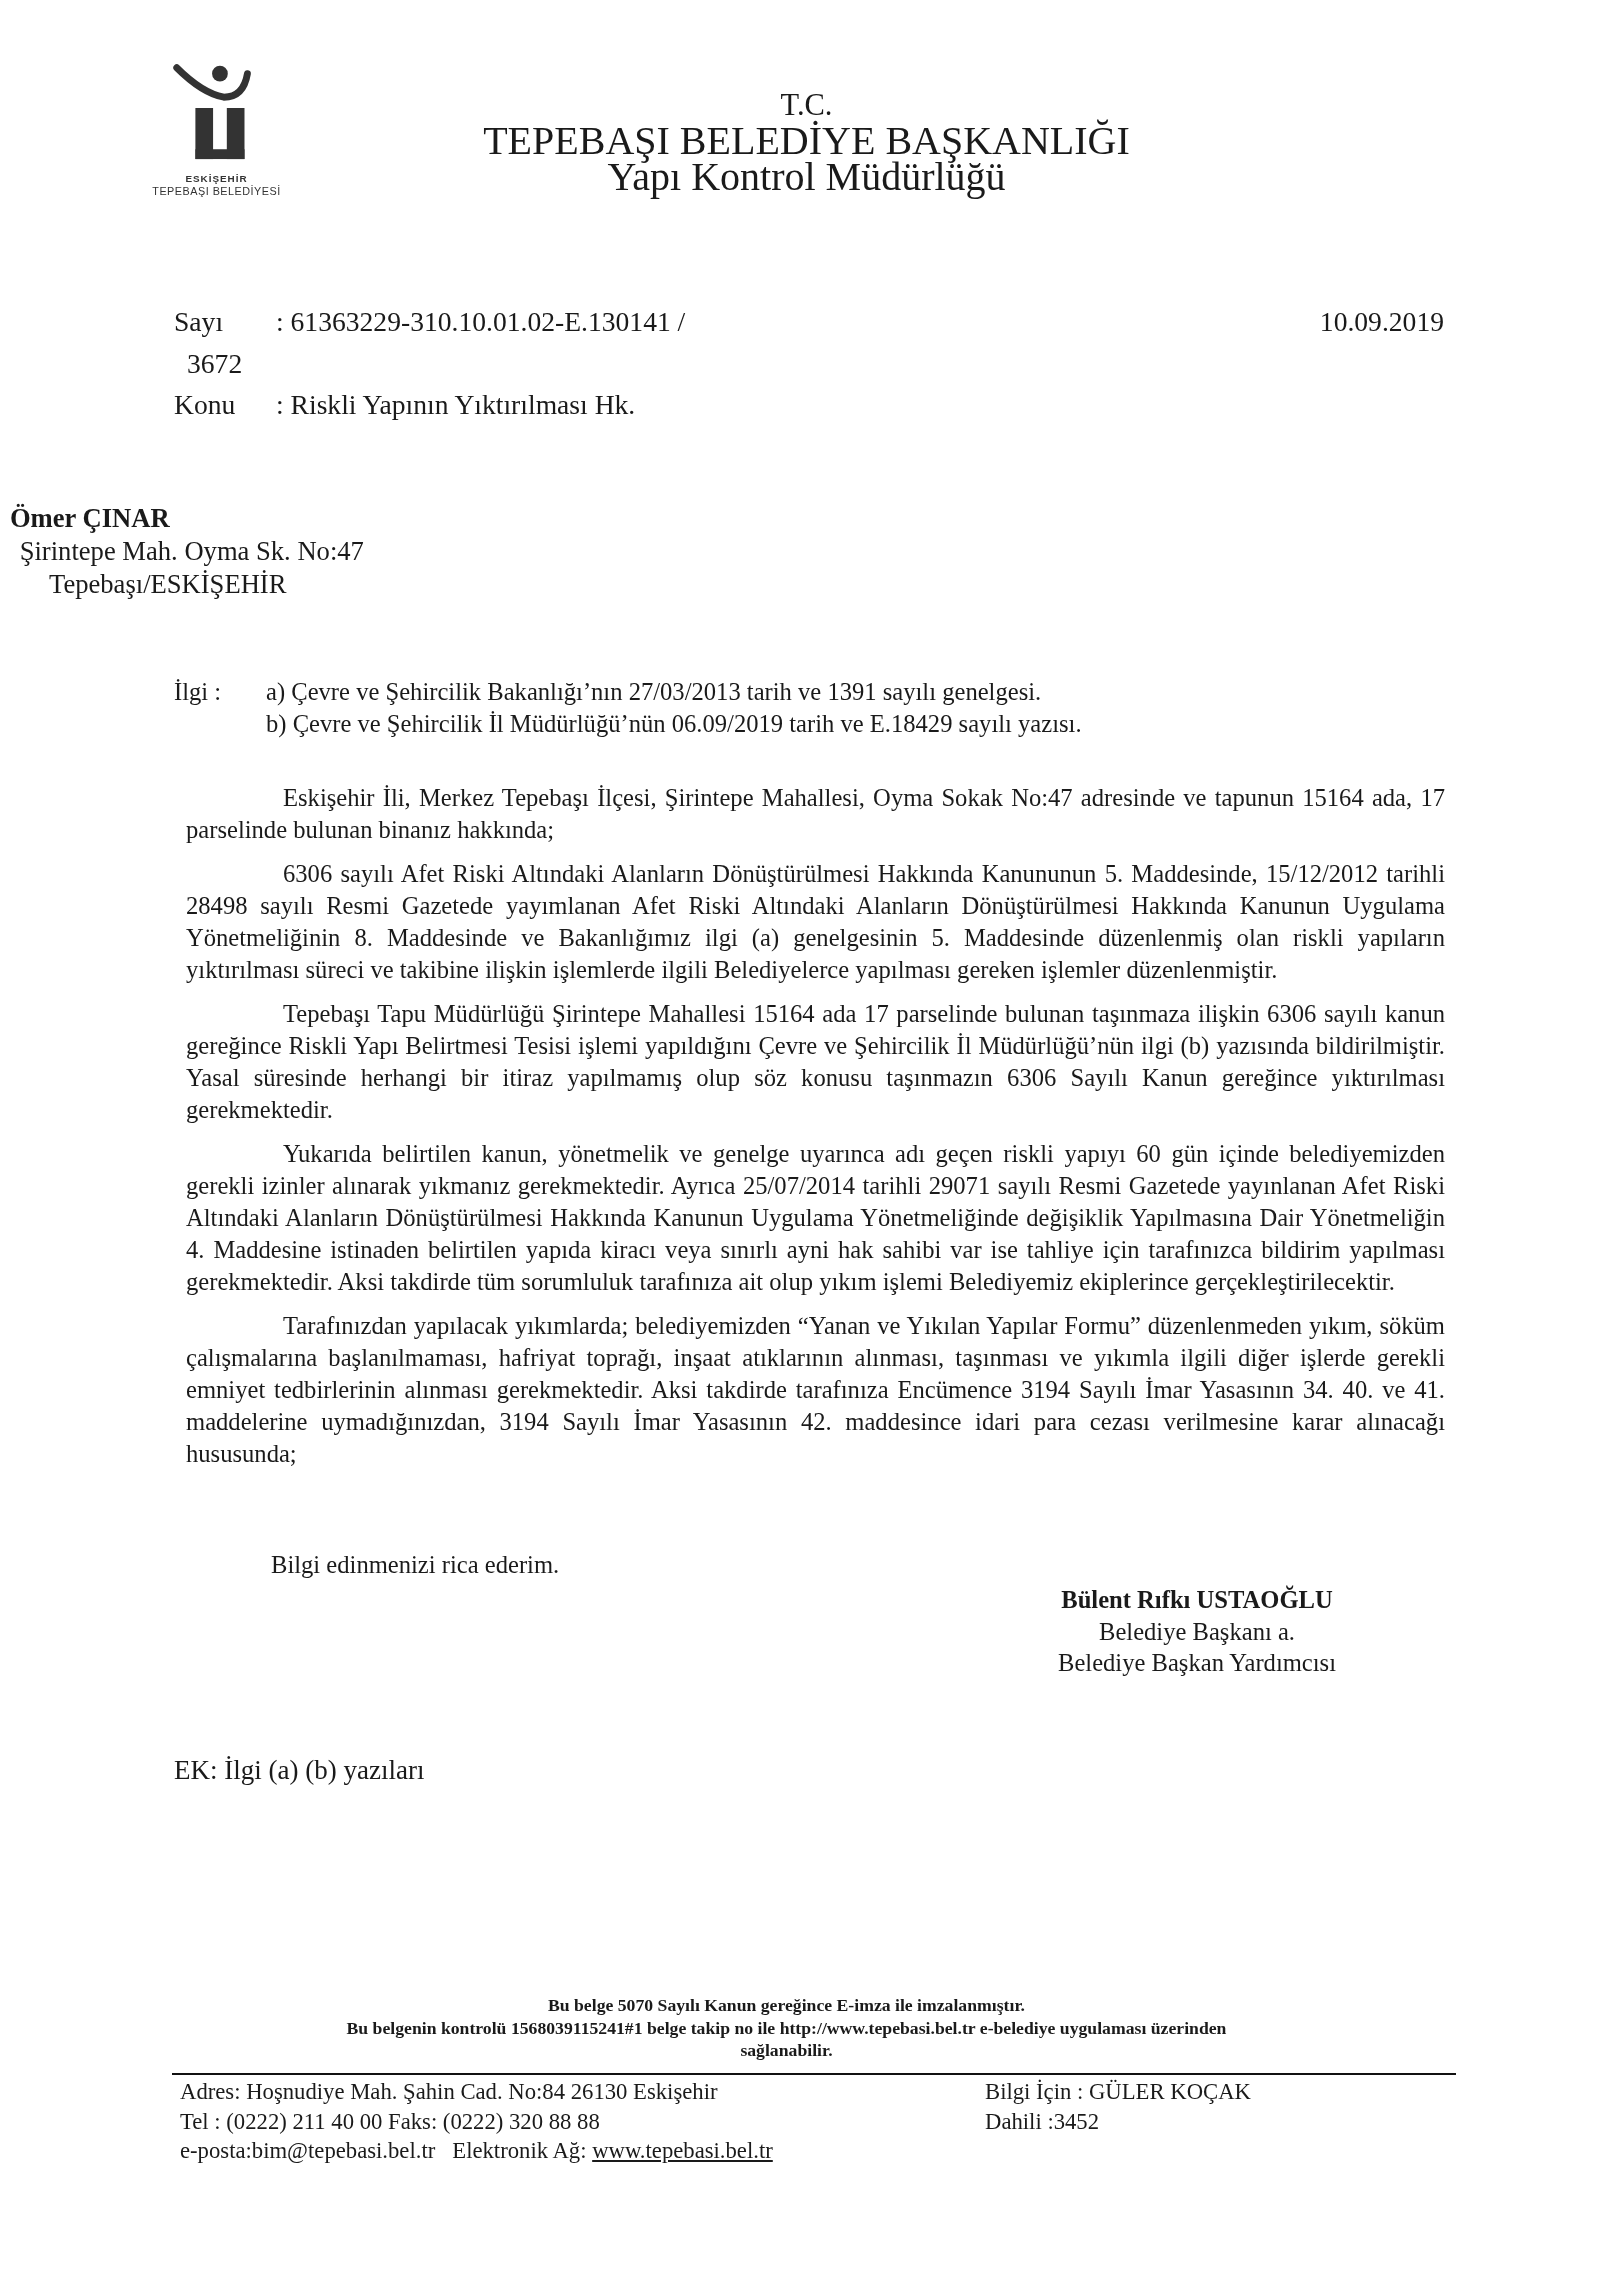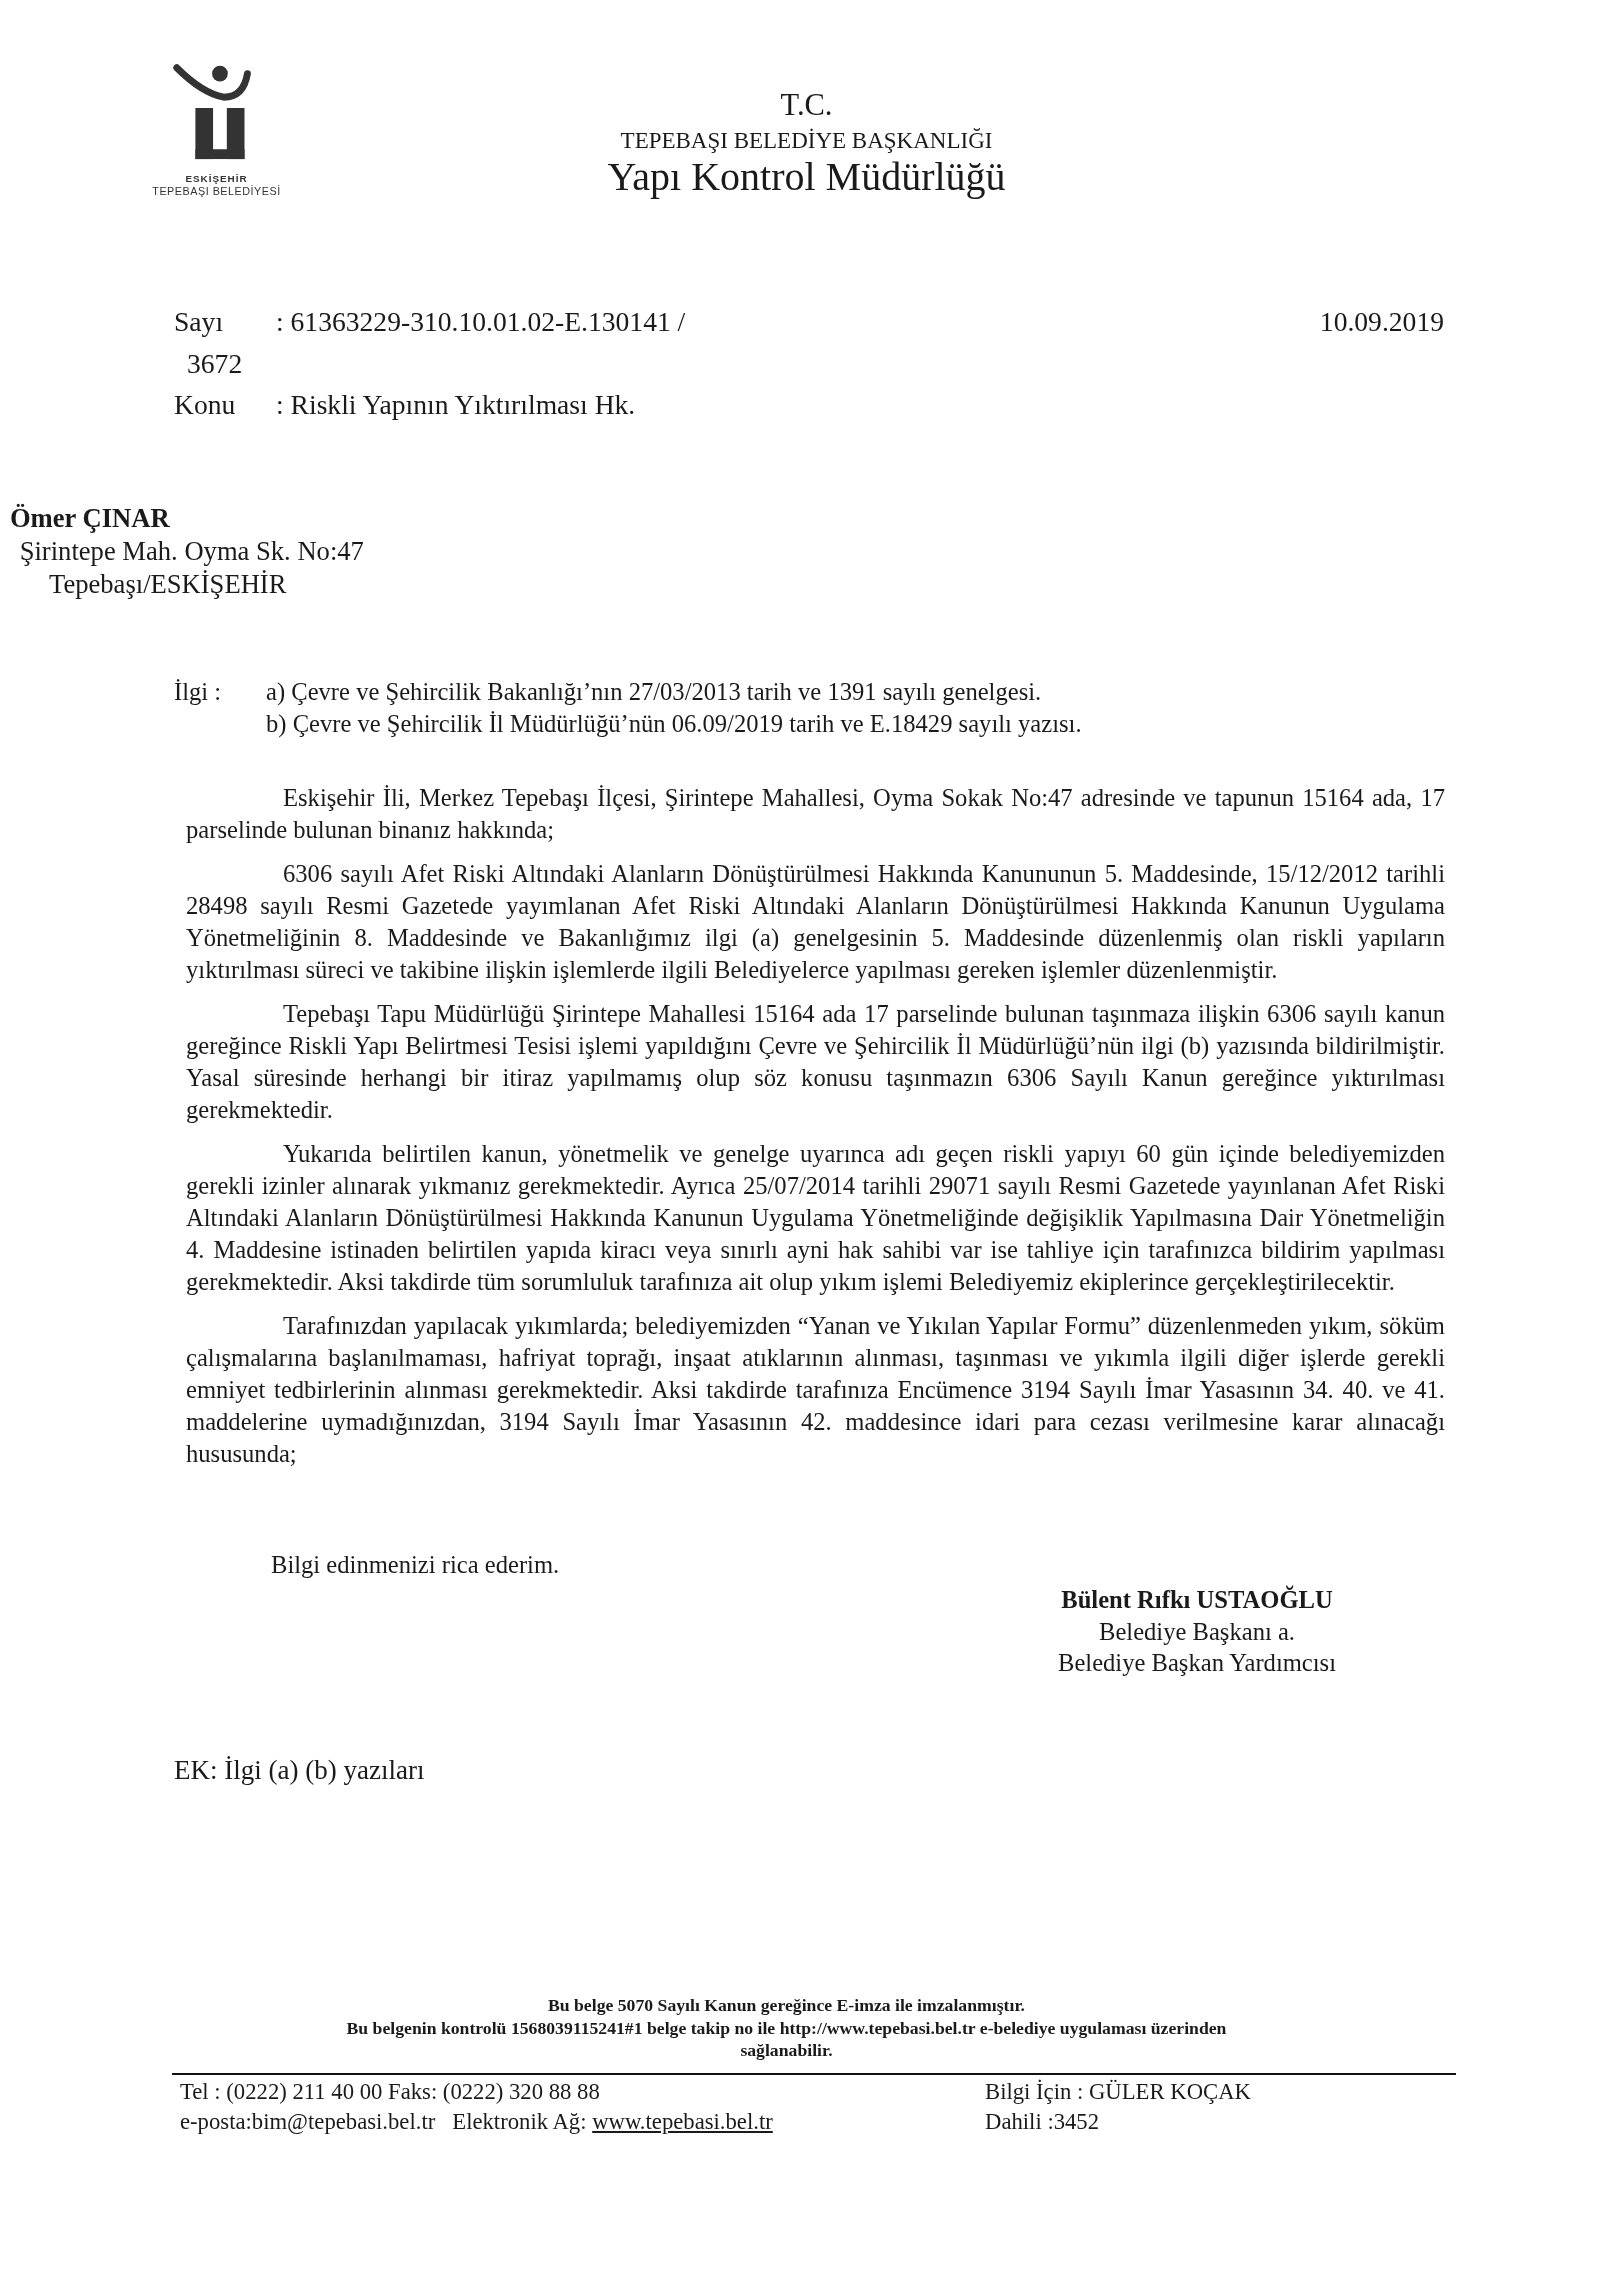--- a/index.html
+++ b/index.html
@@ -11,21 +11,21 @@
 
   
   .logo { left: 128px; top: 54px; width: 177px; height: 148px; }
   .logo svg { display: block; margin: 0 auto; }
   .logo-text1 { text-align: center; font-family: "Liberation Sans", "DejaVu Sans", sans-serif; font-size: 9.9px; font-weight: bold; letter-spacing: 1px; line-height: 11.8px; margin-top: 11px; color: #333; }
   .logo-text2 { text-align: center; font-family: "Liberation Sans", "DejaVu Sans", sans-serif; font-size: 10.8px; letter-spacing: 0.5px; line-height: 12.8px; color: #333; }
 
   
   .header { left: 0; width: 1613px; top: 87px; text-align: center; }
   .header .l1 { font-size: 30.5px; line-height: 36px; }
-  .header .l2 { font-size: 23px; line-height: 36px; }
+  .header .l2 { font-size: 40px; line-height: 36px; }
   .header .l3 { font-size: 40px; line-height: 36px; }
 
   
   .meta-label { left: 174px; font-size: 27.6px; line-height: 33px; }
   .meta-colon { left: 276px; font-size: 27.6px; line-height: 33px; }
   .meta-date { right: 169px; top: 305px; font-size: 27.6px; line-height: 33px; }
 
   
   .recipient { left: 0; width: 1613px; top: 502px; text-align: left; font-size: 26.6px; line-height: 33px; }
   .recipient .name { font-weight: bold; position: relative; left: 9.9px; }
@@ -114,20 +114,21 @@
 
 <div class="abs esign">
   <div>Bu belge 5070 Sayılı Kanun gereğince E-imza ile imzalanmıştır.</div>
   <div>Bu belgenin kontrolü 1568039115241#1 belge takip no ile http://www.tepebasi.bel.tr e-belediye uygulaması üzerinden</div>
   <div>sağlanabilir.</div>
 </div>
 
 <div class="abs rule"></div>
 
 <div class="abs foot-left">
+  <div>Adres: Hoşnudiye Mah. Şahin Cad. No:84 26130 Eskişehir</div>
   <div>Tel : (0222) 211 40 00 Faks: (0222) 320 88 88</div>
   <div>
     <span style="white-space:pre;">e-posta:bim@tepebasi.bel.tr   Elektronik Ağ: </span><span class="foot-link">www.tepebasi.bel.tr</span>
   </div>
 </div>
 
 <div class="abs foot-right">
   <div>Bilgi İçin : GÜLER KOÇAK</div>
   <div>Dahili :3452</div>
 </div>

